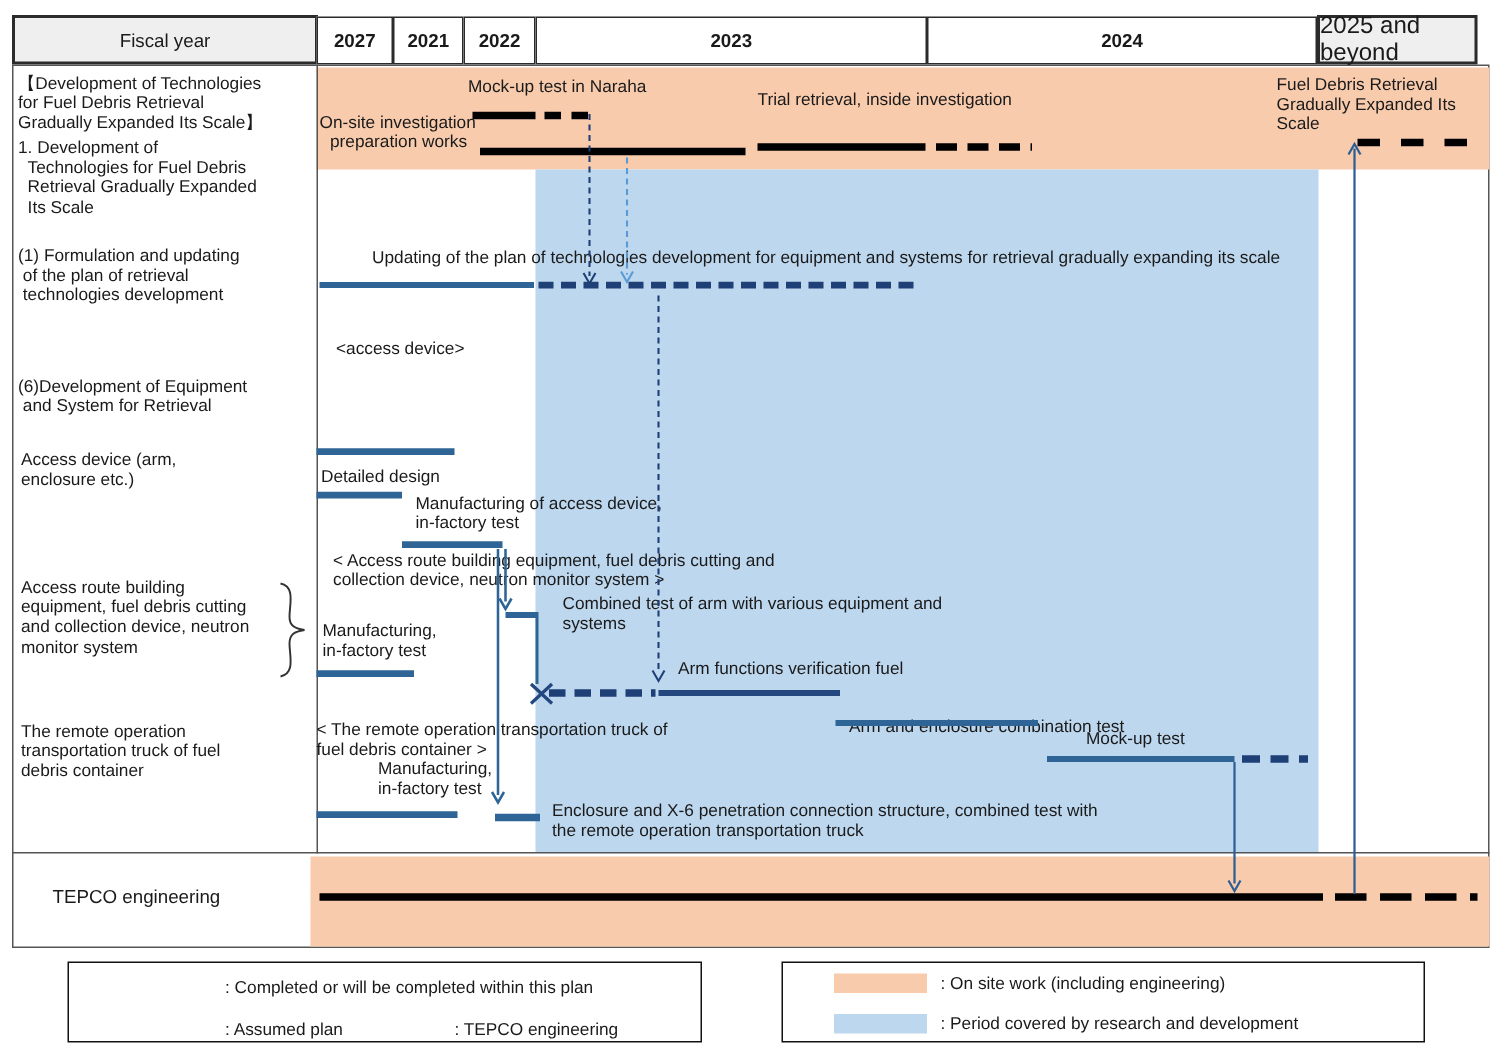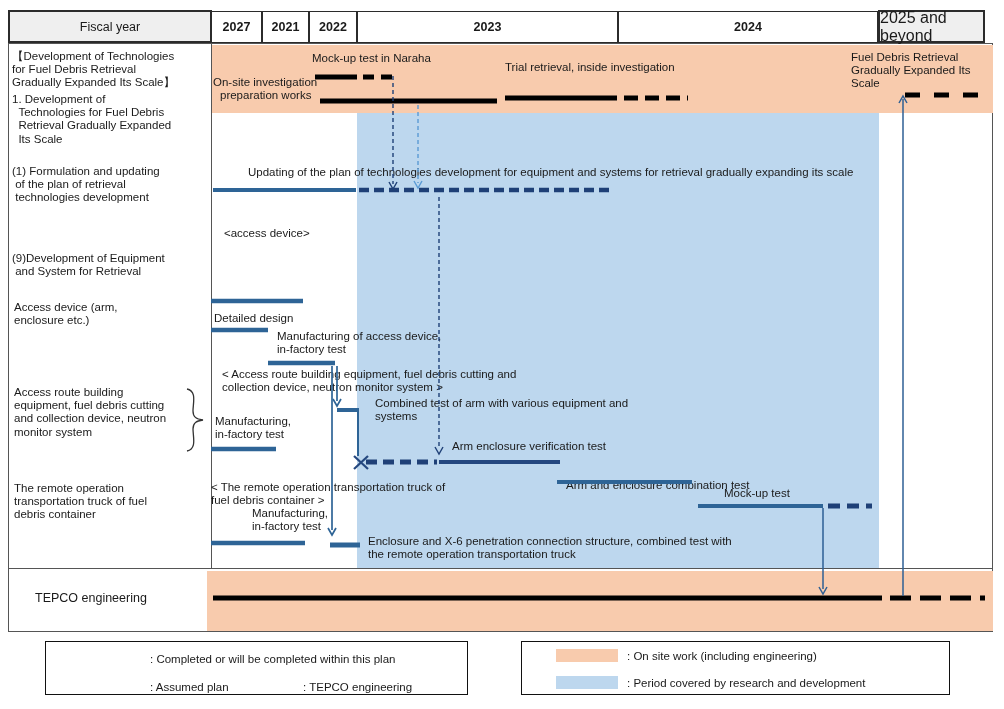--- a/index.html
+++ b/index.html
@@ -56,21 +56,21 @@
   <div class="lblw" style="left:12px;top:50px;width:196px;">【Development of Technologies
 for Fuel Debris Retrieval
 Gradually Expanded Its Scale】</div>
   <div class="lblw" style="left:12px;top:93px;width:196px;">1. Development of
   Technologies for Fuel Debris
   Retrieval Gradually Expanded
   Its Scale</div>
   <div class="lblw" style="left:12px;top:165px;width:196px;">(1) Formulation and updating
  of the plan of retrieval
  technologies development</div>
-  <div class="lblw" style="left:12px;top:252px;width:196px;">(9)Development of Equipment
+  <div class="lblw" style="left:12px;top:252px;width:196px;">(6)Development of Equipment
  and System for Retrieval</div>
   <div class="lblw" style="left:14px;top:301px;width:196px;">Access device (arm,
 enclosure etc.)</div>
   <div class="lblw" style="left:14px;top:386px;width:196px;">Access route building
 equipment, fuel debris cutting
 and collection device, neutron
 monitor system</div>
   <div class="lblw" style="left:14px;top:482px;width:196px;">The remote operation
 transportation truck of fuel
 debris container</div>
@@ -88,21 +88,21 @@
   <div class="lbl" style="left:224px;top:227px;">&lt;access device&gt;</div>
   <div class="lbl" style="left:214px;top:312px;">Detailed design</div>
   <div class="lbl" style="left:277px;top:330px;">Manufacturing of access device,
 in-factory test</div>
   <div class="lbl" style="left:222px;top:368px;">&lt; Access route building equipment, fuel debris cutting and
 collection device, neutron monitor system &gt;</div>
   <div class="lbl" style="left:375px;top:397px;">Combined test of arm with various equipment and
 systems</div>
   <div class="lbl" style="left:215px;top:415px;">Manufacturing,
 in-factory test</div>
-  <div class="lbl" style="left:452px;top:440px;">Arm enclosure verification test</div>
+  <div class="lbl" style="left:452px;top:440px;">Arm functions verification fuel</div>
   <div class="lbl" style="left:566px;top:479px;">Arm and enclosure combination test</div>
   <div class="lbl" style="left:724px;top:487px;">Mock-up test</div>
   <div class="lbl" style="left:211px;top:481px;">&lt; The remote operation transportation truck of
 fuel debris container &gt;</div>
   <div class="lbl" style="left:252px;top:507px;">Manufacturing,
 in-factory test</div>
   <div class="lbl" style="left:368px;top:535px;">Enclosure and X-6 penetration connection structure, combined test with
 the remote operation transportation truck</div>
 
   <svg class="overlay" width="1004" height="709" viewBox="0 0 1004 709">

